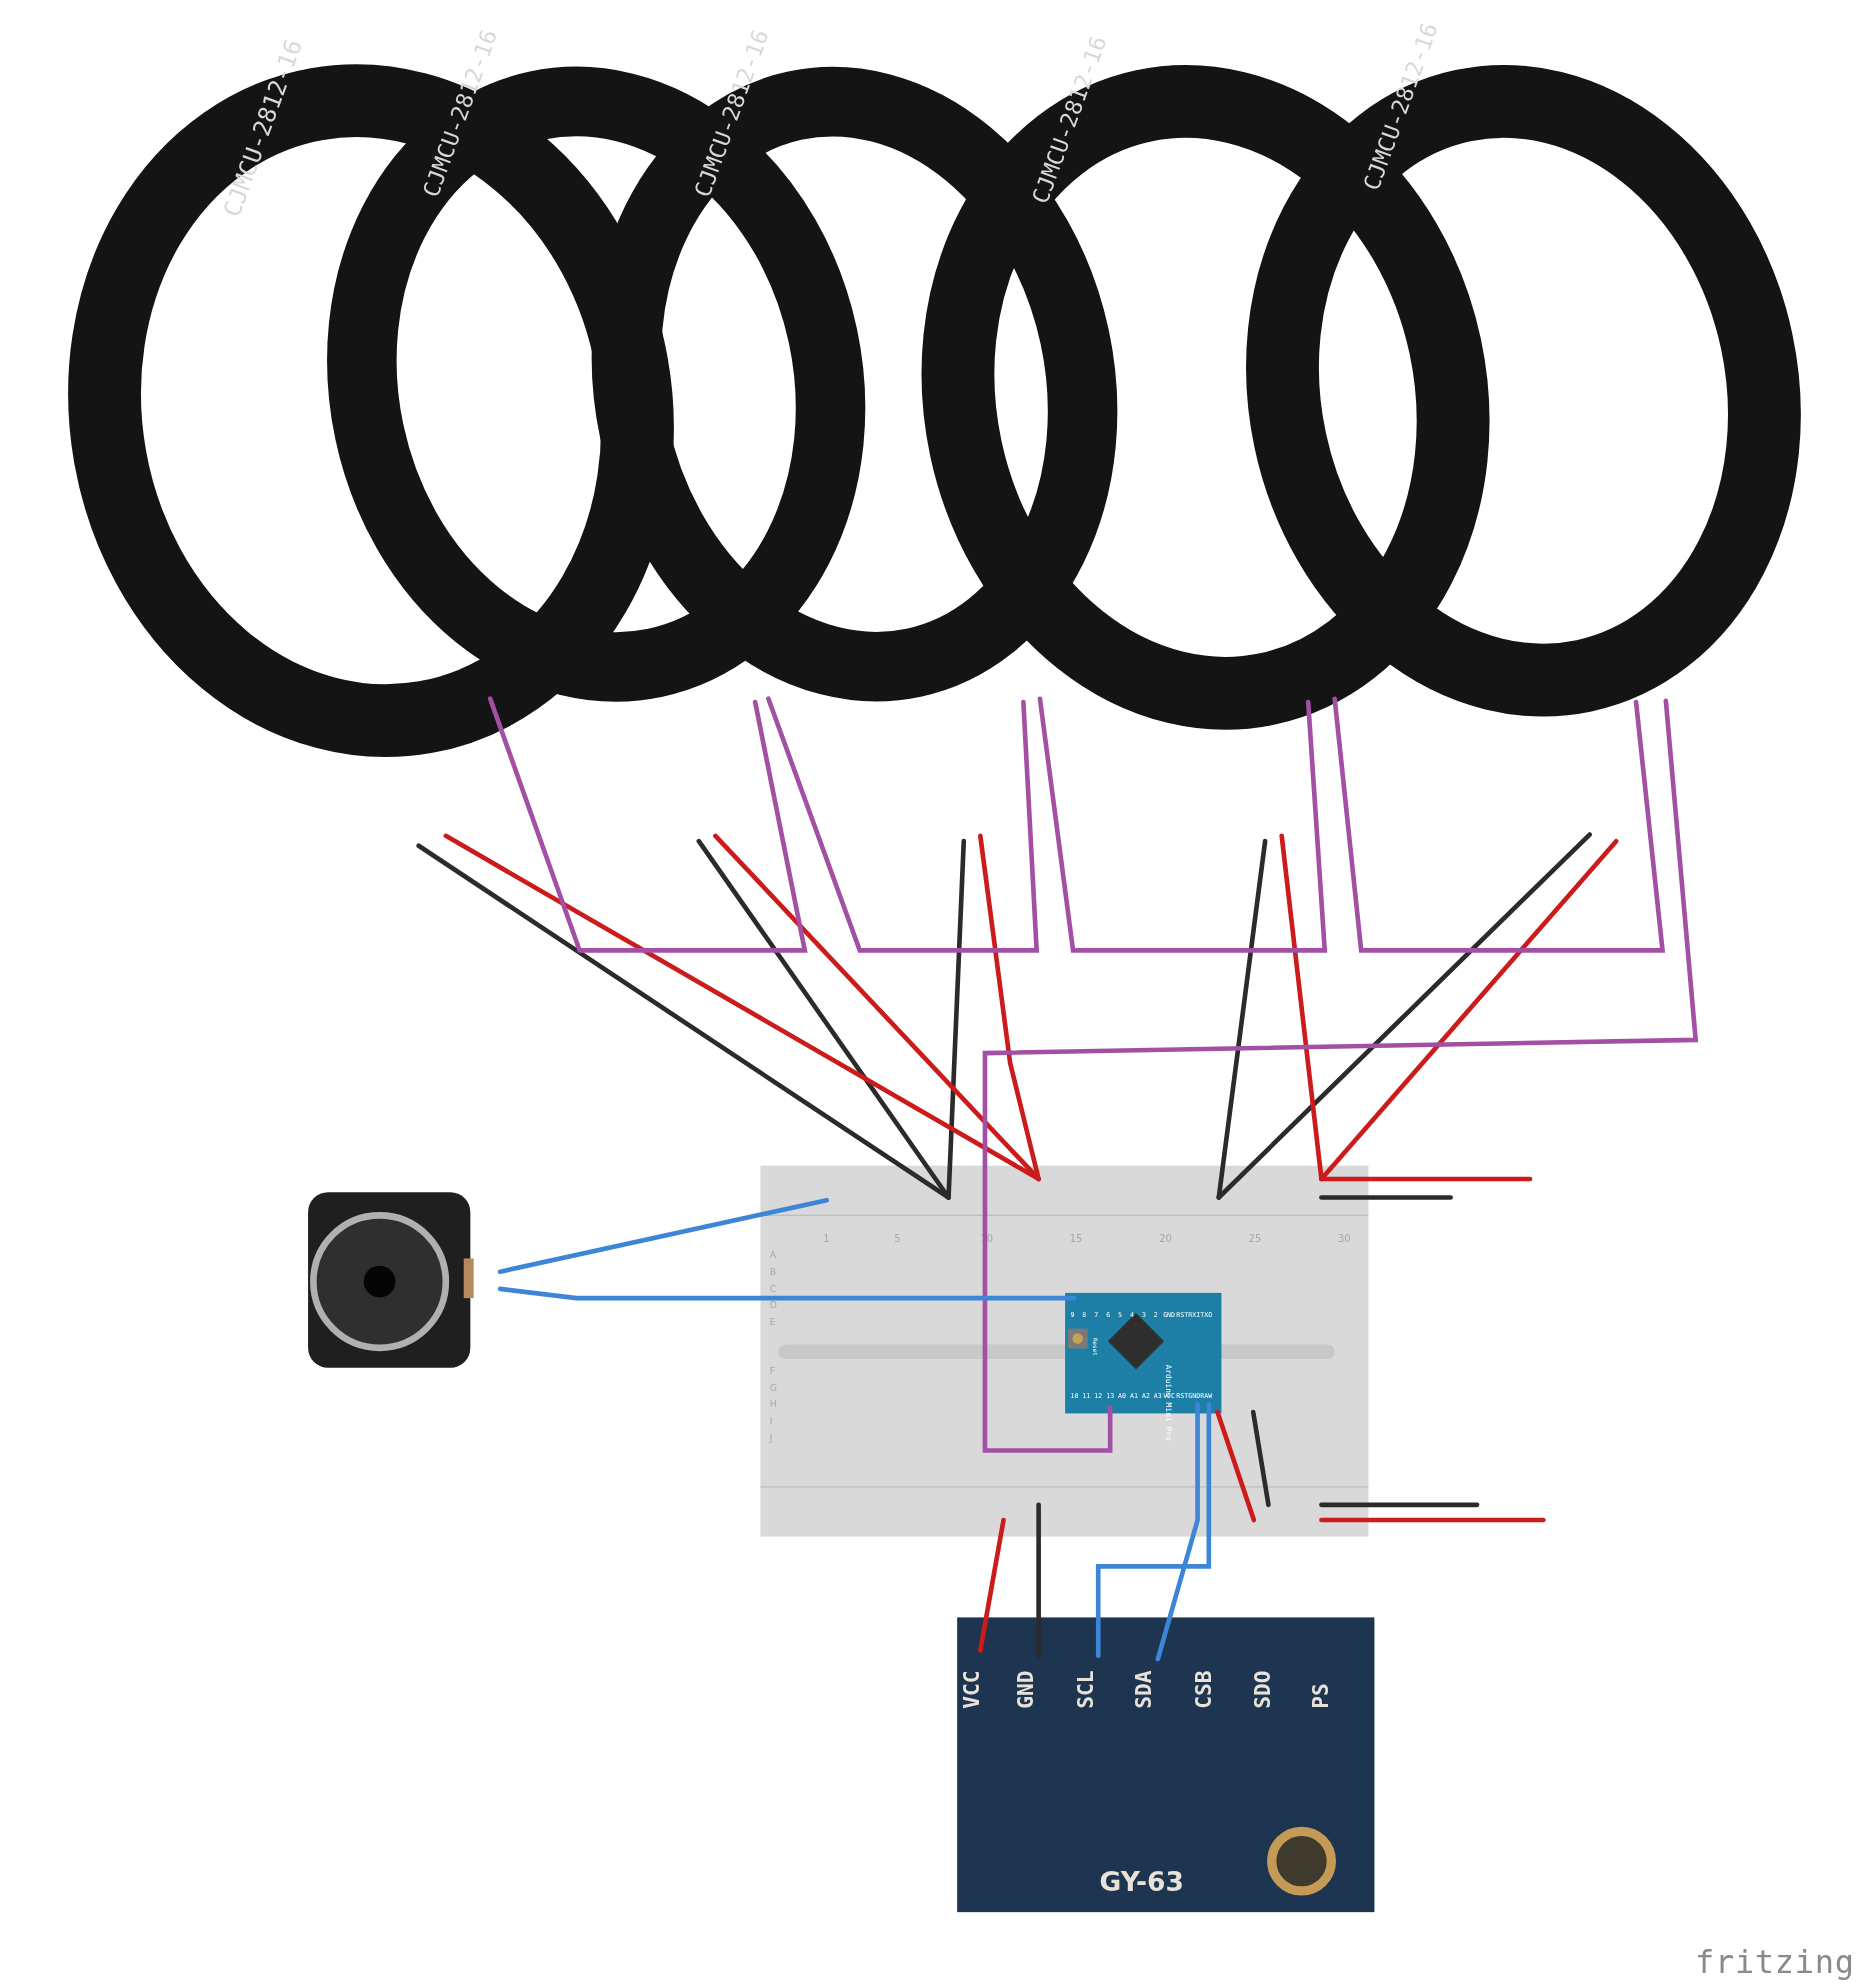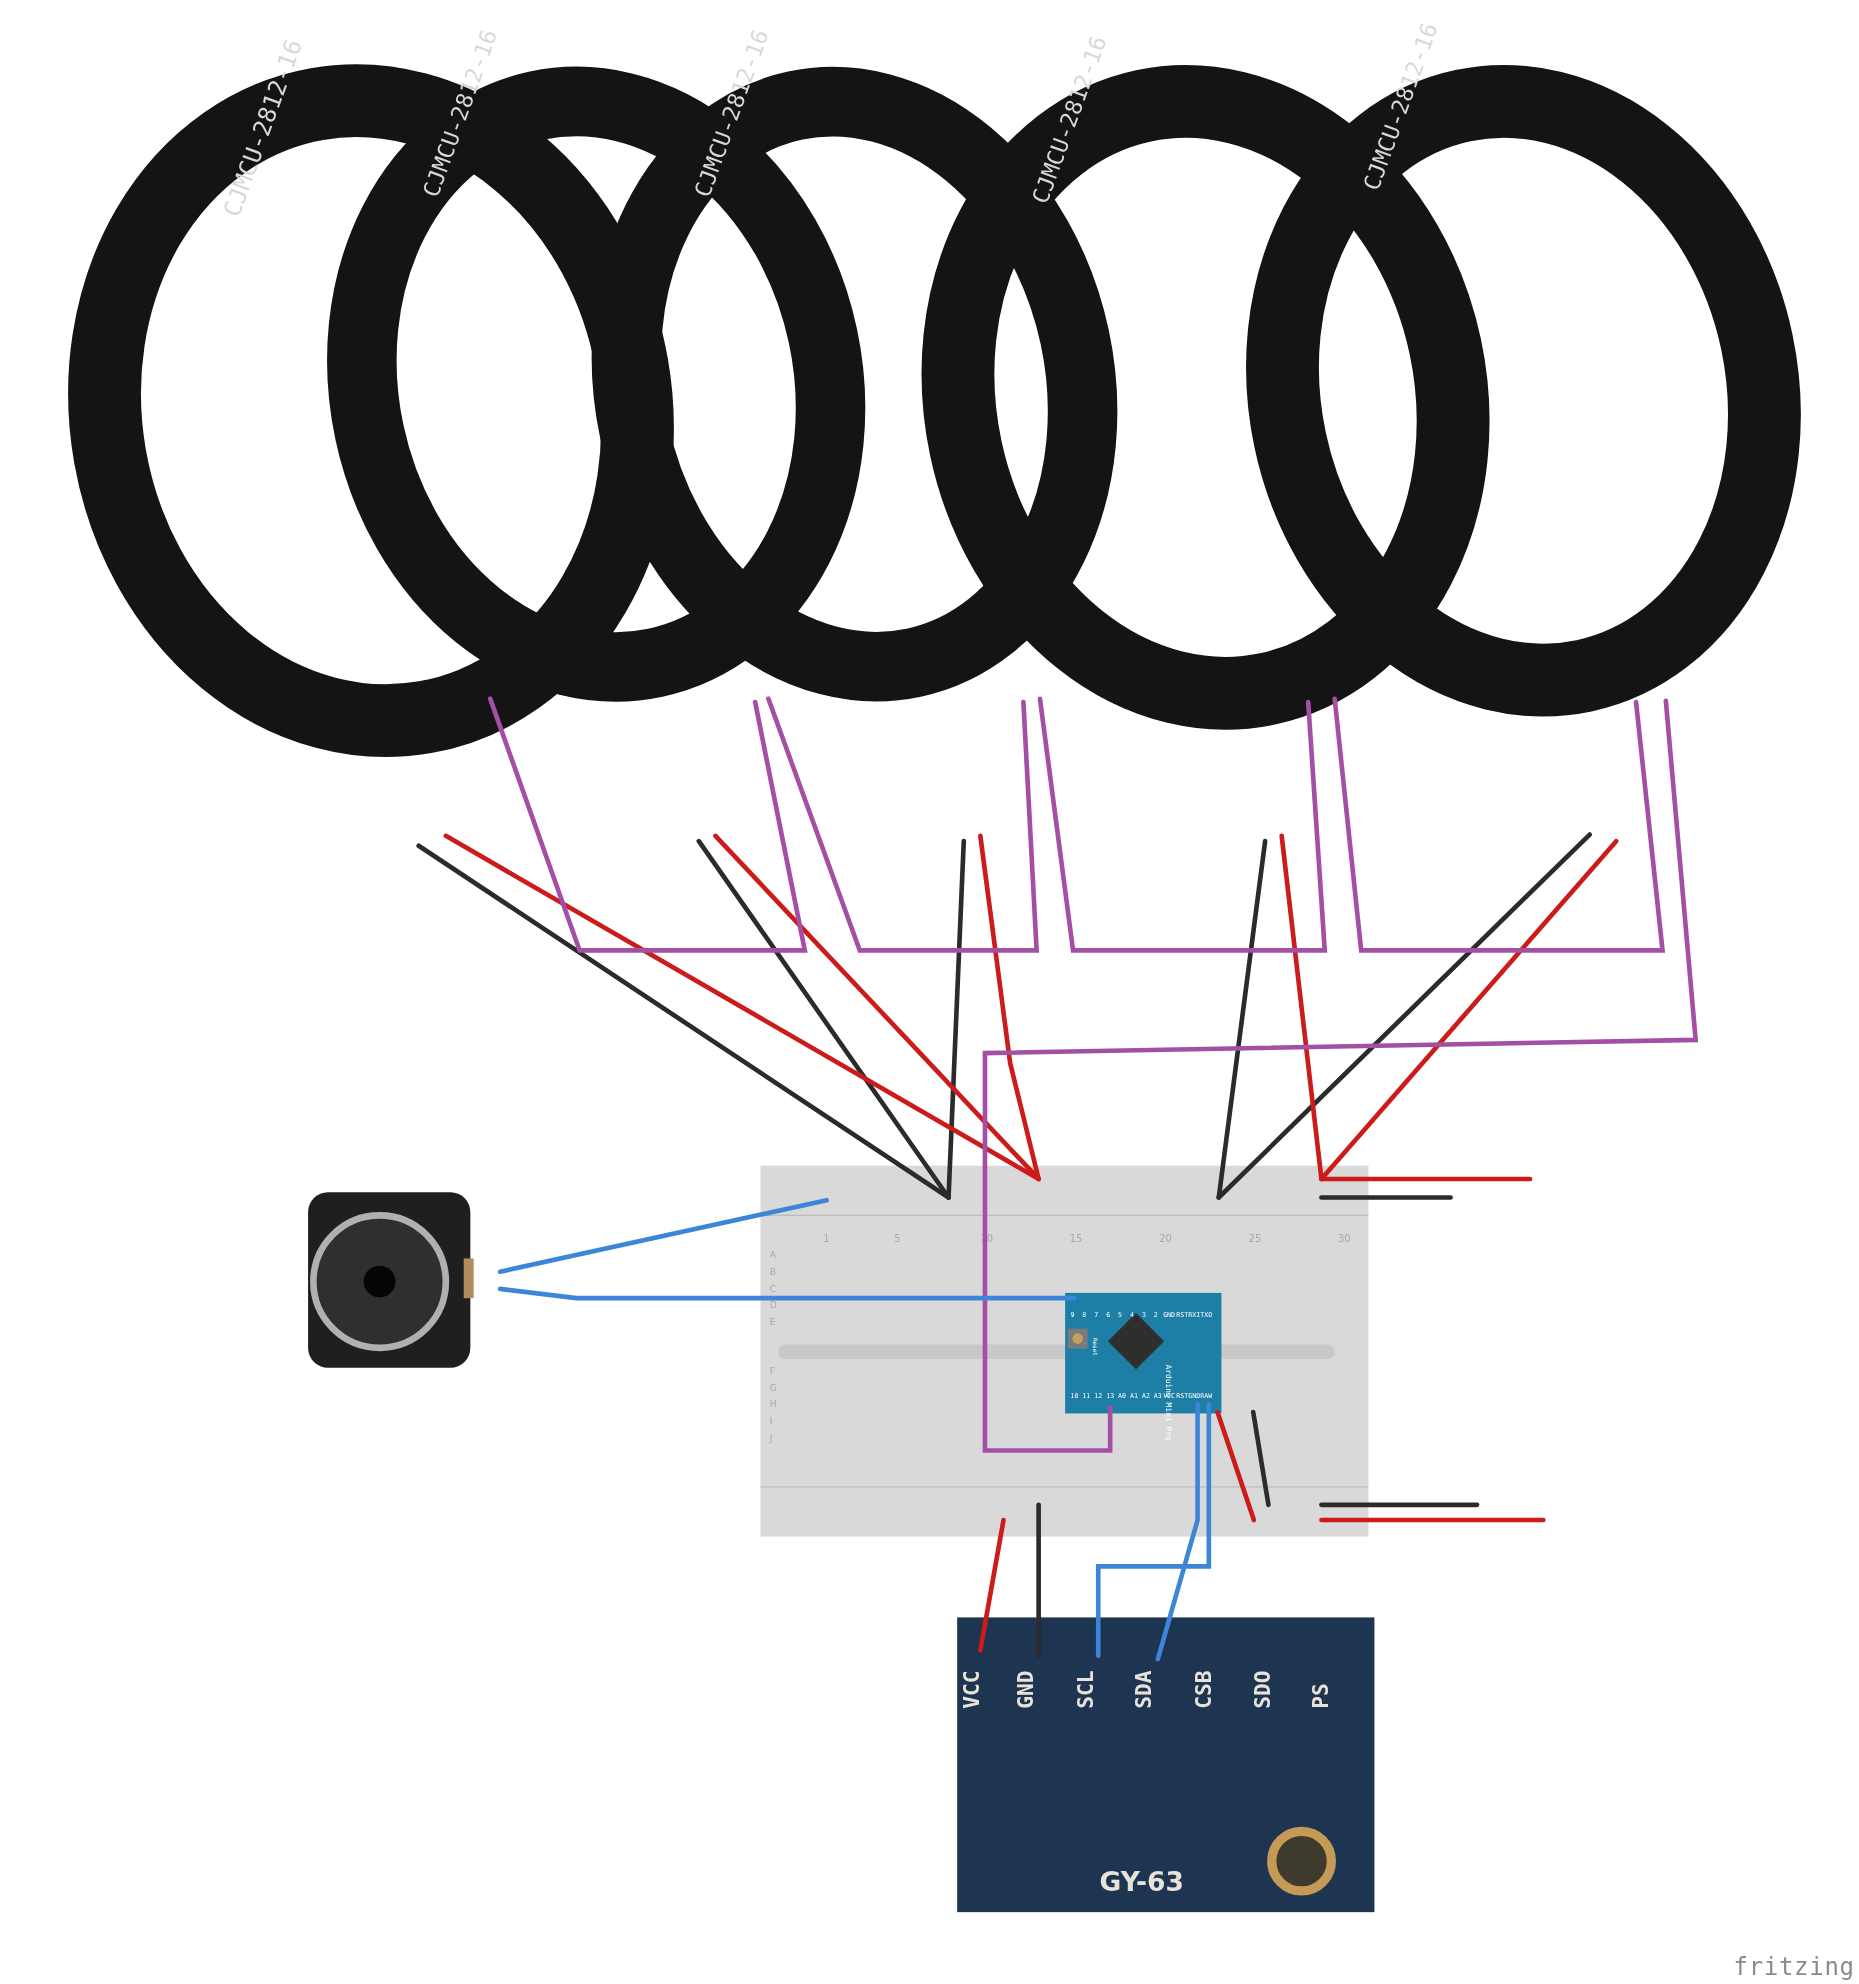--- a/index.html
+++ b/index.html
@@ -1,20 +1,20 @@
 <!DOCTYPE html>
 <html style="font-size:10.6px"><head>
 <meta charset="utf-8">
 <style>
   html, body { margin:0; padding:0; background:#ffffff; }
   body { width:1860px; height:1985px; position:relative; overflow:hidden;
          font-family:"DejaVu Sans", sans-serif; }
   #canvas { position:absolute; left:0; top:0; width:1860px; height:1985px; }
   .watermark { position:absolute; right:5.3px; bottom:4px; font-family:"DejaVu Sans Mono", monospace;
-               font-size:24px; color:#8a8a8a; letter-spacing:0.7px; }
+               font-size:32px; color:#8a8a8a; letter-spacing:0.7px; }
 </style>
 </head>
 <body>
 
 <svg id="canvas" viewBox="0 0 2808 2997" xmlns="http://www.w3.org/2000/svg">
 
   <g>
     <g>
       <ellipse cx="560" cy="620" rx="400" ry="470" fill="none" stroke="#141414" stroke-width="110" transform="rotate(-10 560 620)"></ellipse>
       <text x="360" y="330" fill="#d8d8d8" font-size="36" font-family="DejaVu Sans Mono, monospace" transform="rotate(-70 360 330)">CJMCU-2812-16</text>

